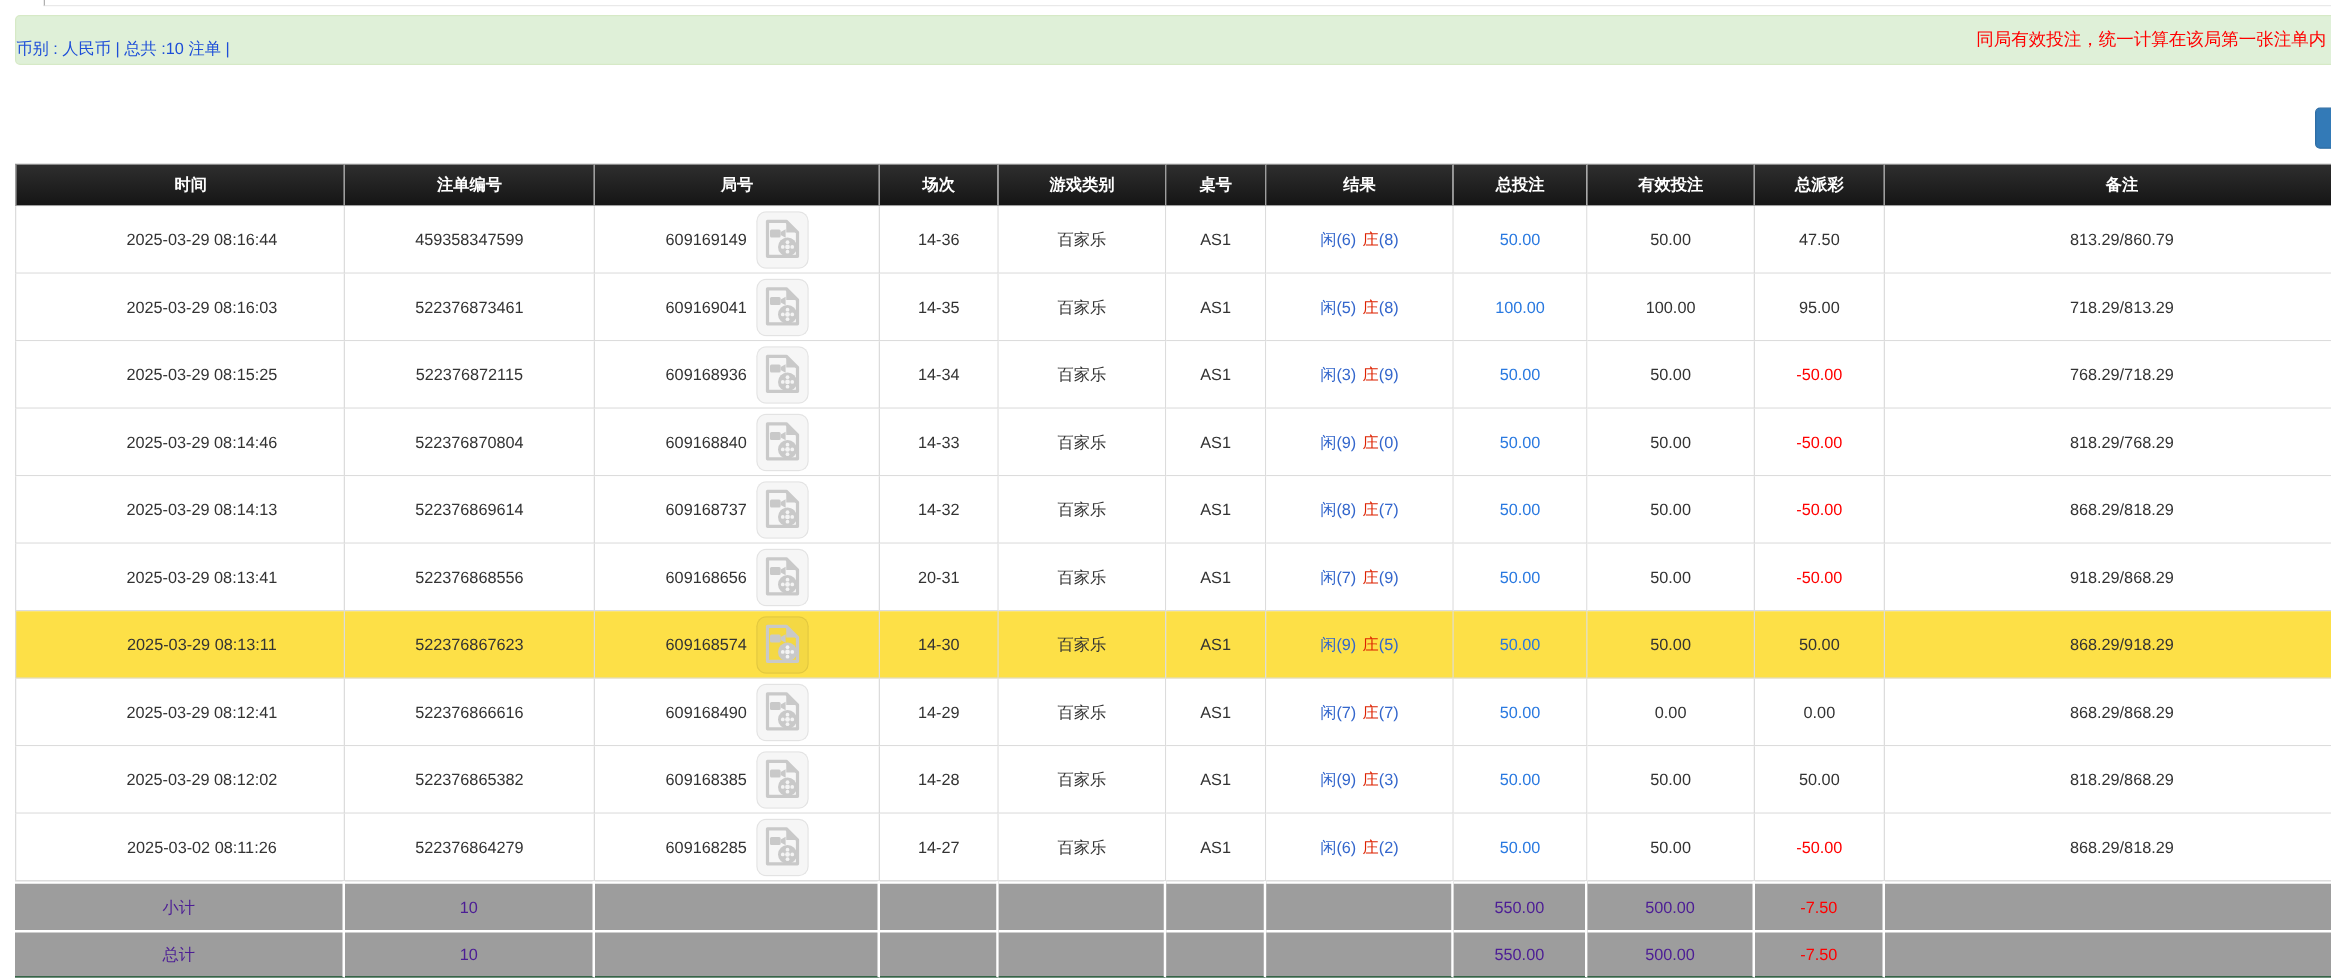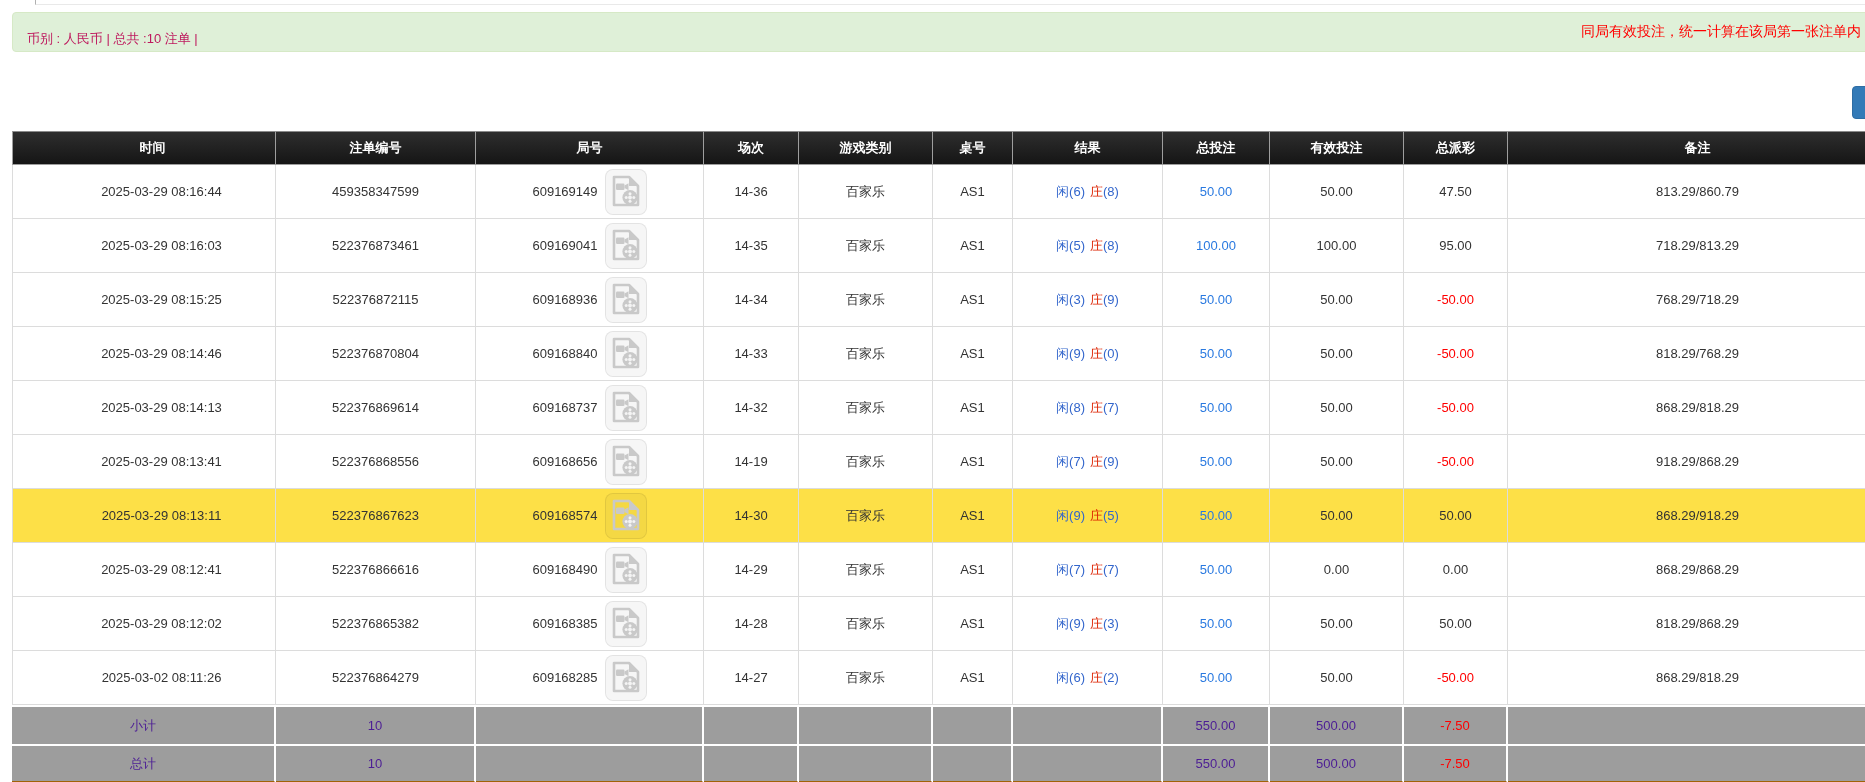--- a/index.html
+++ b/index.html
@@ -13,21 +13,21 @@
   .top-artifact {
     position:absolute; left:35px; top:0; width:1830px; height:5px;
     border-left:1px solid #b0b0b0; border-bottom:1px solid #e9e9e9;
   }
   
   .banner {
     position:absolute; left:12px; top:12px; width:1876px; height:40px;
     background:#dff0d8; border:1px solid #d6e9c6; border-radius:4px;
     display:flex; align-items:center;
   }
-  .banner-left { color:#be185d; font-size:13px; padding-left:14px; white-space:nowrap;margin-top:13px; }
+  .banner-left { color:#1d4ed8; font-size:13px; white-space:nowrap;margin-top:13px; }
   .banner-notice {
     position:absolute; left:1568px; top:50%; transform:translateY(-50%);
     color:#f00; font-size:14px; white-space:nowrap;
   }
   
   .corner-btn {
     position:absolute; left:1852px; top:86px; width:64px; height:33px;
     background:#337ab7; border:1px solid #2e6da4; border-radius:4px; cursor:pointer;
   }
   
@@ -58,21 +58,21 @@
   .video-btn {
     display:inline-block; width:42px; height:46px; margin-left:7px; padding:5px 6px;
     background:rgba(0,0,0,0.035); border:1px solid rgba(0,0,0,0.08);
     border-radius:8px; vertical-align:middle; cursor:pointer;
   }
   .round-id { vertical-align:middle;margin-top:28px; }
   tfoot td {
     height:39px; background:#9d9d9d; color:#4c1d95; font-size:13px; text-align:center;
     border-right:2px solid #fff; border-top:2px solid #fff;
   }
-  tfoot tr:last-child td { border-bottom:2px solid #a16207; }
+  tfoot tr:last-child td { border-bottom:2px solid #14532d; }
 </style>
 </head>
 <body>
 
 <div class="top-artifact"></div>
 
 <div class="banner">
   <span class="banner-left">币别 : 人民币 | 总共 :10 注单 |</span>
   <span class="banner-notice">同局有效投注，统一计算在该局第一张注单内</span>
 </div>
@@ -270,21 +270,21 @@
         <rect x="4" y="8.5" width="8.5" height="6.5" rx="1.2" fill="#c9c9c9"></rect>
         <path d="M12.5 10.5 L16.5 8.3 V15.2 L12.5 13 Z" fill="#c9c9c9"></path>
         <circle cx="18" cy="22.5" r="7.6" fill="#c9c9c9"></circle>
         <circle cx="18" cy="22.5" r="1.9" fill="#f4f4f4"></circle>
         <circle cx="18" cy="18.7" r="1.5" fill="#f4f4f4"></circle>
         <circle cx="18" cy="26.3" r="1.5" fill="#f4f4f4"></circle>
         <circle cx="14.2" cy="22.5" r="1.5" fill="#f4f4f4"></circle>
         <circle cx="21.8" cy="22.5" r="1.5" fill="#f4f4f4"></circle>
       </svg></button>
     </td>
-    <td>14-19</td>
+    <td>20-31</td>
     <td>百家乐</td>
     <td>AS1</td>
     <td>
       <span class="res-player">闲(7)</span><span class="res-banker">庄</span><span class="res-banker-pts">(9)</span>
     </td>
     <td>
       <a class="bet-link">50.00</a>
     </td>
     <td>50.00</td>
     <td class="neg">-50.00</td>

